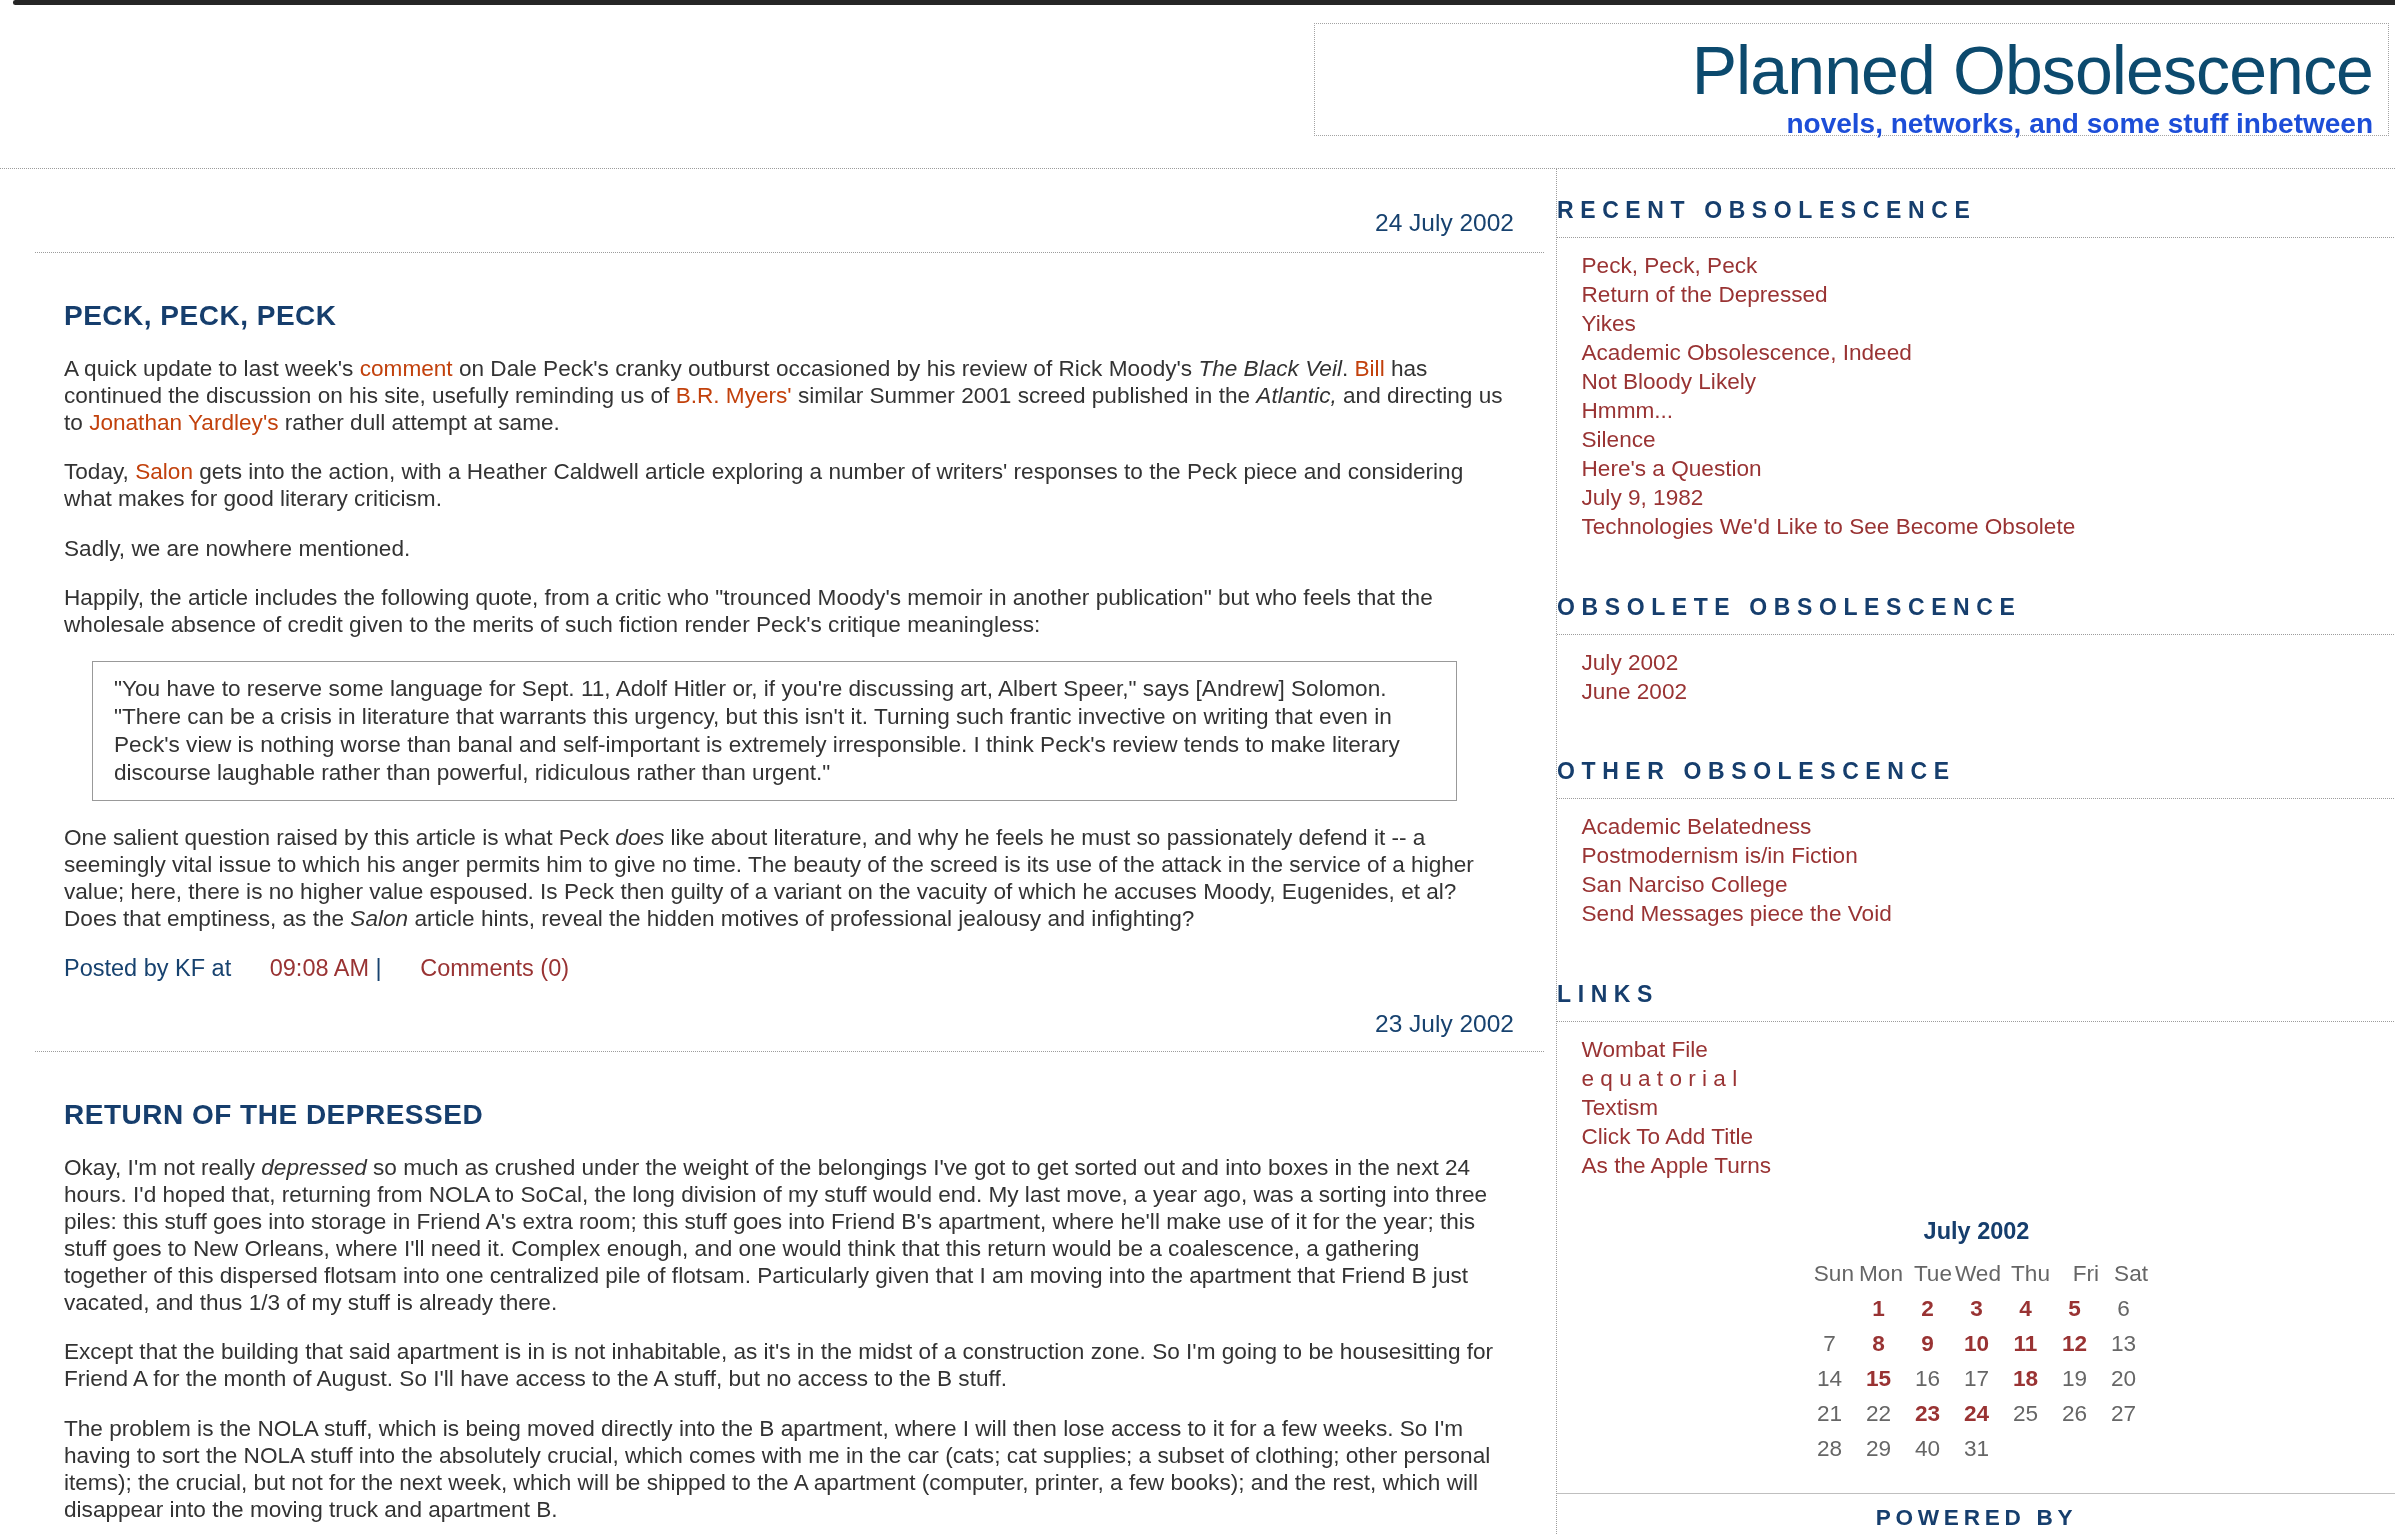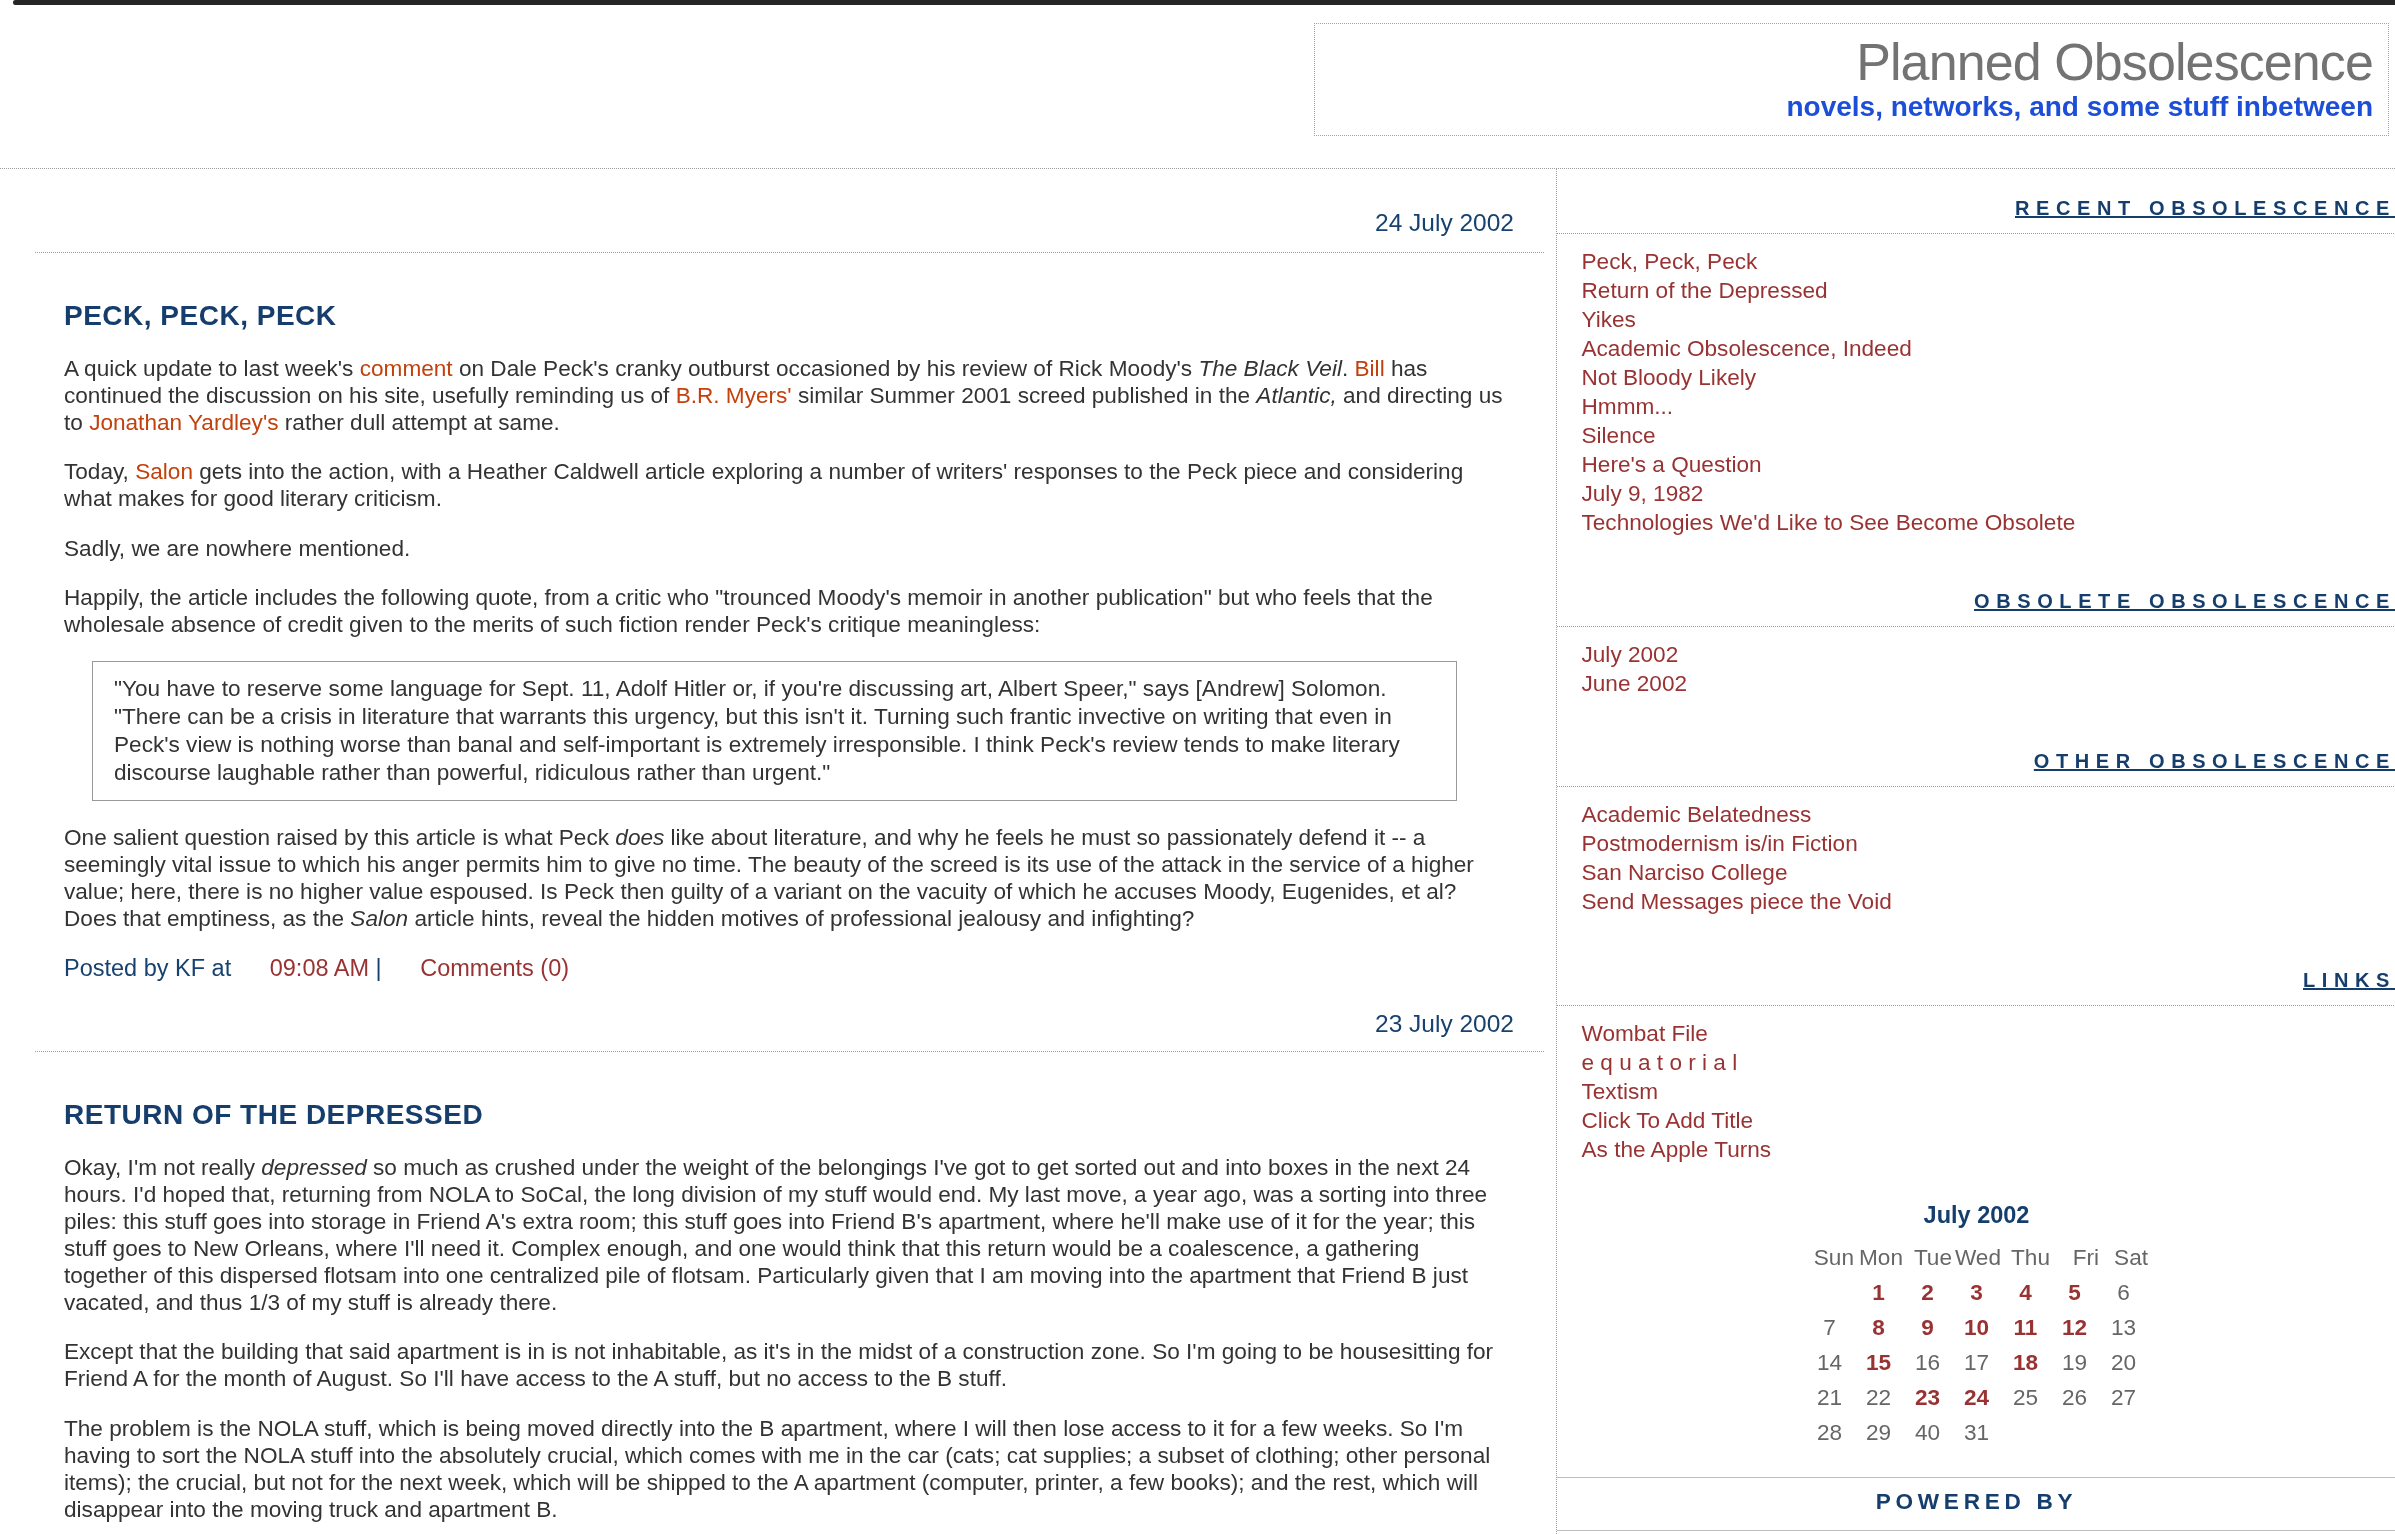--- a/index.html
+++ b/index.html
@@ -9,21 +9,21 @@
     font-family:"Liberation Sans","DejaVu Sans",sans-serif;
     -webkit-font-smoothing:antialiased;
   }
   .chrome-bar{position:absolute;top:0;left:13px;right:0;height:4.7px;background:#262626;border-radius:9.4px 0 0 9.4px;}
   
   .header-box{
     position:absolute;left:1314px;top:22.6px;width:1075px;height:113px;
     box-sizing:border-box;border:1.9px dotted #a3a3a3;
     text-align:right;padding:11.3px 15px 0 0;
   }
-  .site-title{font-size:52px;line-height:1.04;color:#737373;letter-spacing:-0.9px;}
+  .site-title{font-size:68px;line-height:1.04;color:#0c4a6e;letter-spacing:-0.9px;}
   .site-tagline{font-size:28px;font-weight:bold;color:#1d4ed8;margin-top:1.9px;}
   .top-rule{position:absolute;top:168px;left:0;width:2395px;border-top:1.9px dotted #9c9c9c;}
   
   .main-col{position:absolute;left:35px;top:169px;width:1509px;}
   .date-row{
     padding:40px 30px 15px 0;text-align:right;
     font-size:24.5px;color:#17426f;line-height:28px;
     border-bottom:1.9px dotted #9c9c9c;
   }
   .date-row.second{padding-top:28px;padding-bottom:13px;}
@@ -38,24 +38,23 @@
   }
   blockquote p{margin:0 !important;line-height:28px !important;}
   .post-footer{margin-top:22.6px;font-size:23.5px;color:#17426f;line-height:28px;}
   .post-footer .link{color:#993333;margin-left:32px;}
   
   .sidebar{
     position:absolute;left:1556px;top:169px;width:840px;height:1365px;
     box-sizing:border-box;border-left:1.9px dotted #9c9c9c;
   }
   .side-head{
-    padding:28px 0 13px 0;margin:0;text-align:right;
-    font-size:20px;font-weight:bold;letter-spacing:6.6px;color:#163e6d;
+    padding:28px 0 13px 0;margin:0;text-align:left;
+    font-size:23px;font-weight:bold;letter-spacing:6.6px;color:#163e6d;
     border-bottom:1.9px dotted #9c9c9c;
-    text-decoration:underline;
   }
   ul.side-list{list-style:none;margin:13px 0 24.5px 0;padding:0 0 0 24.5px;}
   ul.side-list li{font-size:22.6px;line-height:29px;color:#993333;}
   
   .cal{margin-top:38px;}
   .cal-title{text-align:center;font-size:23.5px;font-weight:bold;color:#163e6d;}
   table.cal-table{margin:11.3px auto 0 auto;border-collapse:collapse;}
   table.cal-table th{width:49px;height:36px;font-size:22.6px;font-weight:normal;color:#666666;text-align:right;padding:0;}
   table.cal-table td{width:49px;height:35px;font-size:22.6px;color:#666666;text-align:center;padding:0;}
   table.cal-table td.cal-link{color:#993333;font-weight:bold;}

